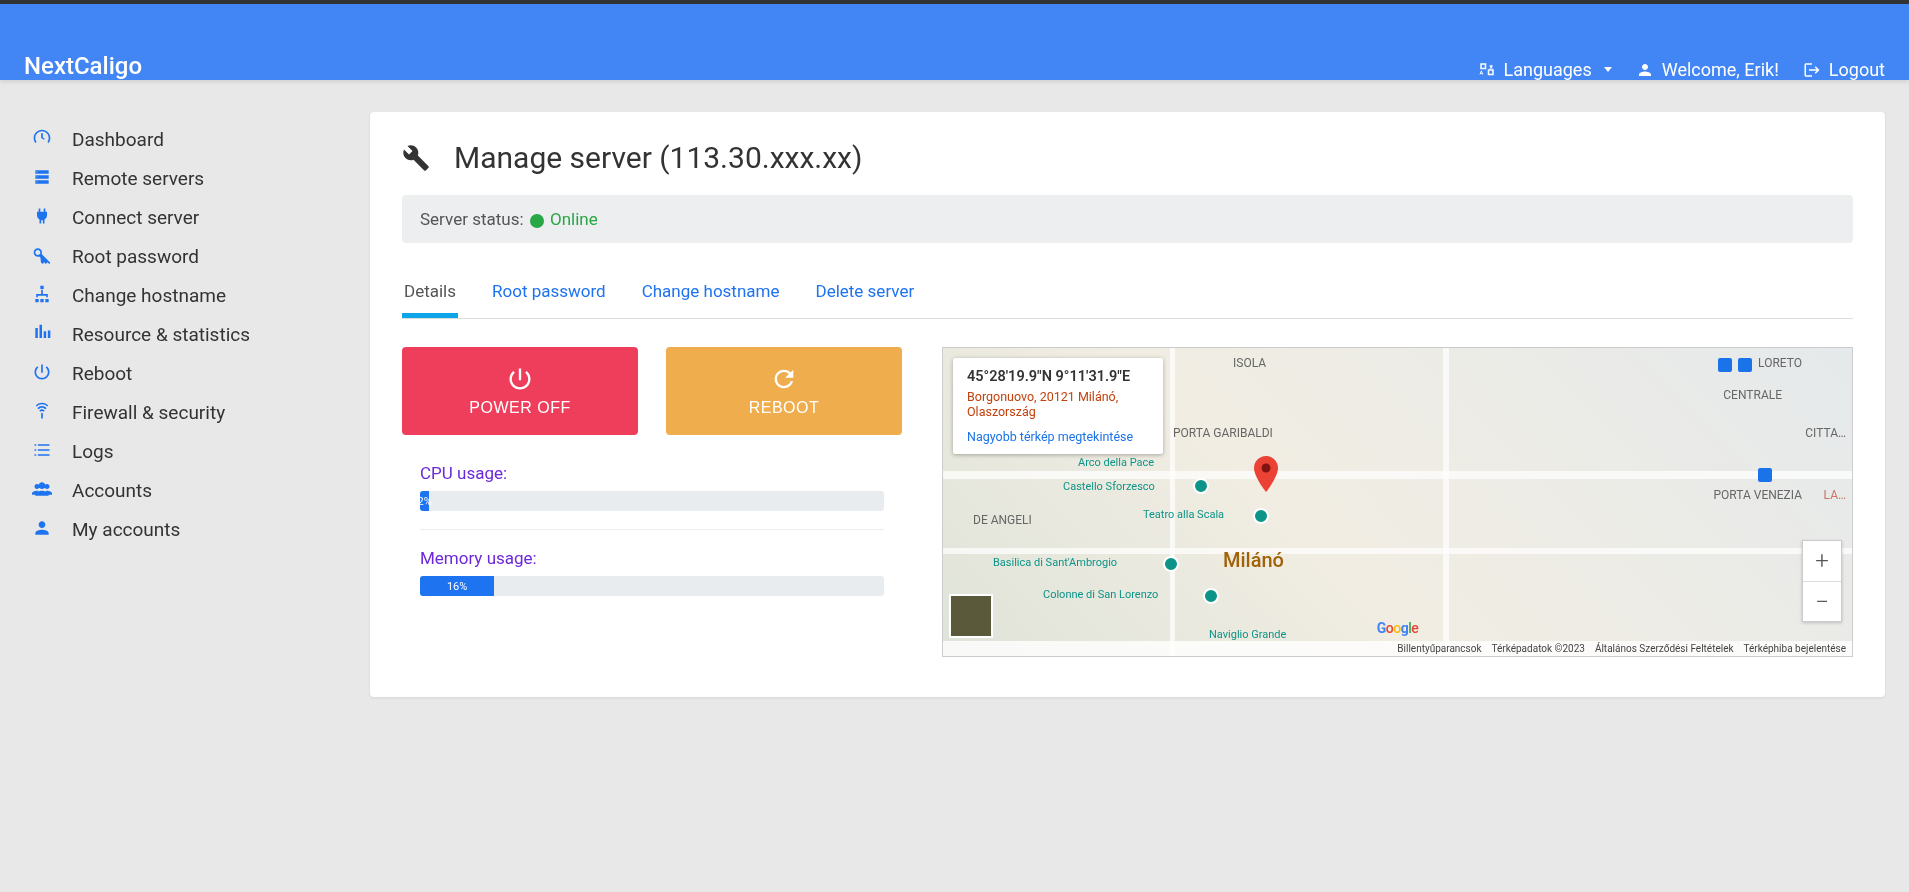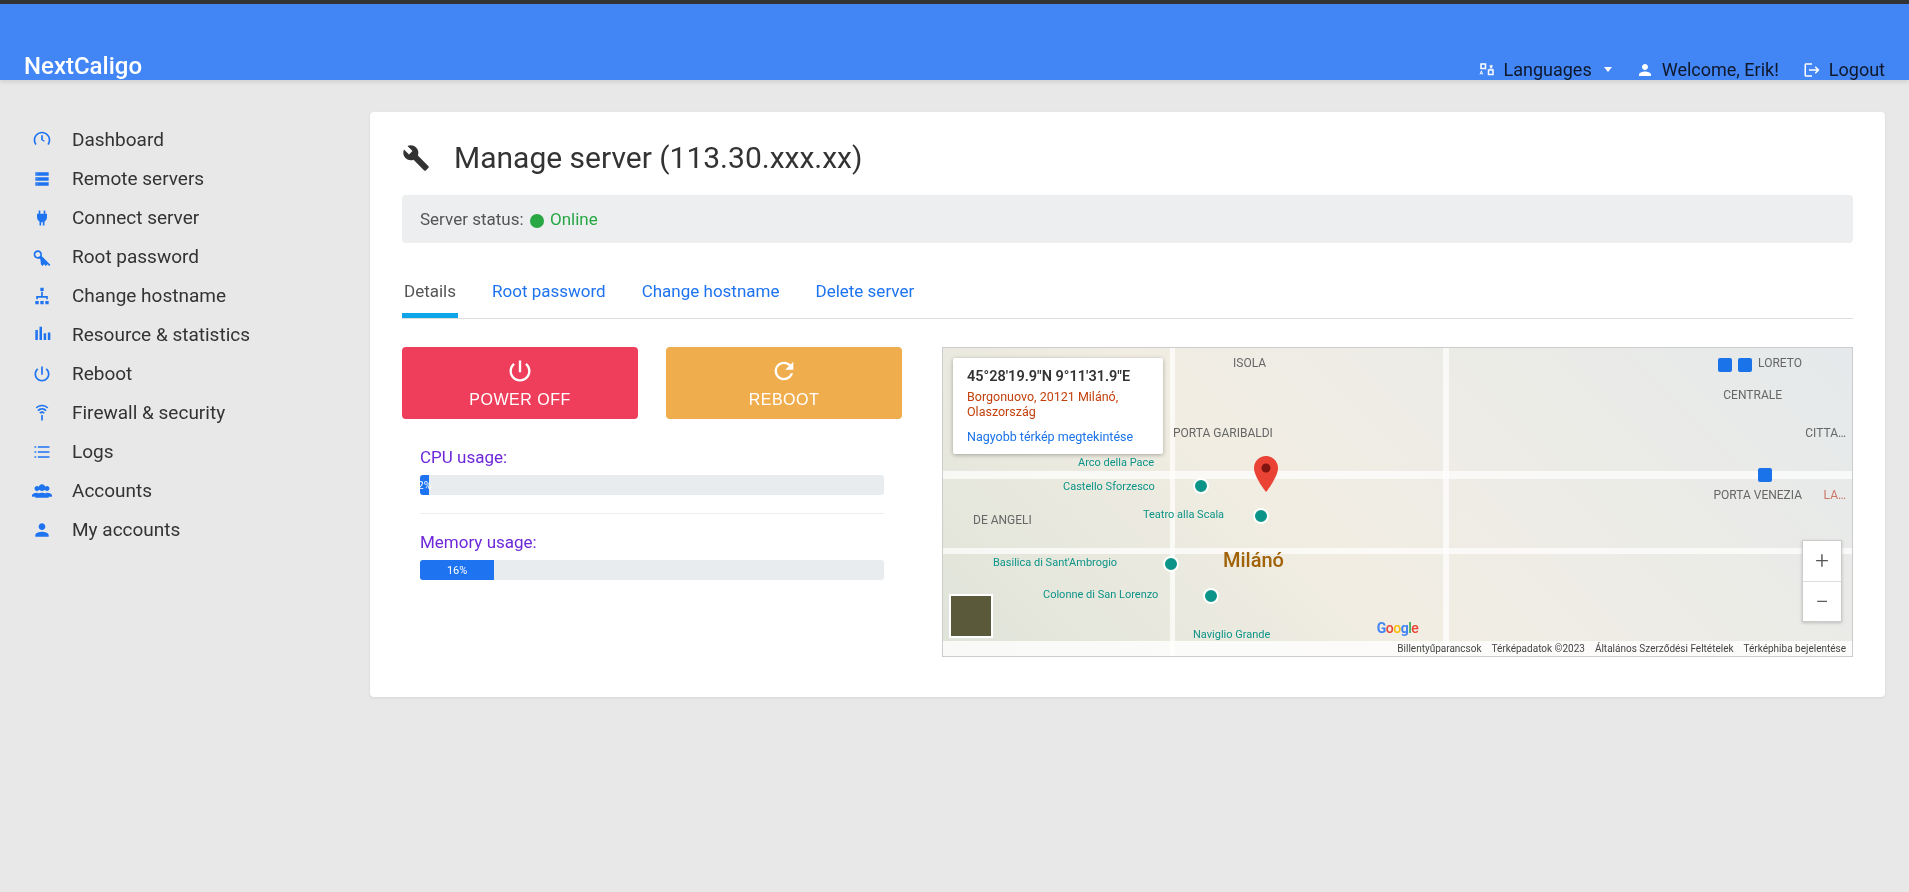--- a/index.html
+++ b/index.html
@@ -1,26 +1,26 @@
 <!DOCTYPE html>
 <html><head>
 <meta charset="utf-8">
 <style>
 * { margin: 0; padding: 0; box-sizing: border-box; }
 body { font-family: -apple-system, BlinkMacSystemFont, "Segoe UI", Roboto, sans-serif; background: #e8e8e8; color: #333; }
 .topbar { background: #4285f4; height: 80px; display: flex; align-items: flex-end; justify-content: space-between; padding: 0 24px; box-shadow: 0 2px 4px rgba(0,0,0,0.1); border-top: 4px solid #333; }
 .brand { color: #fff; font-size: 24px; font-weight: 500; }
-.topbar-right { display: flex; align-items: center; gap: 24px; color: #0f172a; font-size: 18px; }
+.topbar-right { display: flex; align-items: center; gap: 24px; color: #ffffff; font-size: 18px; }
 .topbar-item { display: flex; align-items: center; gap: 8px; cursor: pointer; }
 .topbar-item svg { width: 18px; height: 18px; fill: #fff; }
 .caret-down { width: 0; height: 0; border-left: 4px solid transparent; border-right: 4px solid transparent; border-top: 5px solid #fff; display: inline-block; margin-left: 4px; }
 
 .layout { display: flex; }
 .sidebar { width: 370px; padding: 40px 24px 24px 24px; }
-.sidebar-item { display: flex; align-items: center; gap: 18px; padding: 8px 6px; font-size: 19px; color: #333; cursor: pointer; }
+.sidebar-item { display: flex; gap: 18px; padding: 8px 6px; font-size: 19px; color: #333; cursor: pointer; }
 .sidebar-item .icon { width: 24px; display: flex; justify-content: center; }
 .sidebar-item svg { width: 20px; height: 20px; fill: #1e73f0; }
 
 .main { flex: 1; padding: 32px 24px 24px 0; }
 .panel { background: #fff; border-radius: 4px; padding: 28px 32px 40px 32px; box-shadow: 0 1px 3px rgba(0,0,0,0.08); }
 .page-title { display: flex; align-items: center; gap: 24px; font-size: 30px; font-weight: 400; color: #333; margin-bottom: 20px; }
 .page-title svg { width: 28px; height: 28px; fill: #333; }
 
 .status-bar { background: #eceeef; border-radius: 4px; padding: 14px 18px; font-size: 17px; color: #555; margin-bottom: 28px; }
 .status-dot { display: inline-block; width: 14px; height: 14px; background: #28a745; border-radius: 50%; vertical-align: middle; margin: 0 2px; }
@@ -28,21 +28,21 @@
 
 .tabs { display: flex; gap: 32px; border-bottom: 1px solid #ddd; margin-bottom: 28px; }
 .tab { padding: 10px 2px 12px 2px; font-size: 17px; color: #1e73f0; cursor: pointer; border-bottom: 3px solid transparent; }
 .tab.active { color: #555; border-bottom: 5px solid #0ea5e9; }
 
 .content-row { display: flex; gap: 40px; }
 .left-col { flex: 0 0 500px; }
 .right-col { flex: 1; }
 
 .btn-row { display: flex; gap: 28px; margin-bottom: 28px; }
-.big-btn { flex: 1; height: 72px; border: none; border-radius: 4px; color: #fff; font-size: 16px; letter-spacing: 0.5px; cursor: pointer; display: flex; flex-direction: column; align-items: center; justify-content: center; gap: 6px; }
+.big-btn { flex: 1; height: 88px; border: none; border-radius: 4px; color: #fff; font-size: 16px; letter-spacing: 0.5px; cursor: pointer; display: flex; flex-direction: column; align-items: center; justify-content: center; gap: 6px; }
 .big-btn svg { width: 28px; height: 28px; fill: #fff; }
 .btn-power { background: #ef3e5b; }
 .btn-reboot { background: #f0ad4e; }
 
 .usage-block { margin: 0 18px 18px 18px; border-bottom: 1px solid #eee; padding-bottom: 18px; }
 .usage-block:last-child { border-bottom: none; }
 .usage-label { font-size: 17px; color: #6d28d9; margin-bottom: 8px; }
 .progress { background: #e9ecef; height: 20px; border-radius: 3px; overflow: hidden; position: relative; }
 .progress-bar { height: 100%; background: #1e73f0; color: #fff; font-size: 11px; display: flex; align-items: center; justify-content: center; }
 
@@ -259,21 +259,21 @@
             <div class="map-label" style="top:78px;left:230px">PORTA GARIBALDI</div>
             <div class="map-label" style="top:78px;right:6px">CITTA…</div>
             <div class="map-label" style="top:140px;right:50px">PORTA VENEZIA</div>
             <div class="map-label" style="top:165px;left:30px">DE ANGELI</div>
             <div class="map-label" style="top:140px;right:6px;color:#c76">LA…</div>
             <div class="map-label teal" style="top:108px;left:135px">Arco della Pace</div>
             <div class="map-label teal" style="top:132px;left:120px">Castello Sforzesco</div>
             <div class="map-label teal" style="top:160px;left:200px">Teatro alla Scala</div>
             <div class="map-label teal" style="top:208px;left:50px">Basilica di Sant'Ambrogio</div>
             <div class="map-label teal" style="top:240px;left:100px">Colonne di San Lorenzo</div>
-            <div class="map-label teal" style="top:280px;left:250px">Naviglio Grande</div>
+            <div class="map-label teal" style="top:280px;left:266px">Naviglio Grande</div>
             <div class="map-label big" style="top:200px;left:280px">Milánó</div>
 
             <div class="map-poi" style="top:130px;left:250px"></div>
             <div class="map-poi" style="top:160px;left:310px"></div>
             <div class="map-poi" style="top:208px;left:220px"></div>
             <div class="map-poi" style="top:240px;left:260px"></div>
             <div class="map-transit" style="top:10px;right:120px"></div>
             <div class="map-transit" style="top:10px;right:100px"></div>
             <div class="map-transit" style="top:120px;right:80px"></div>
 

